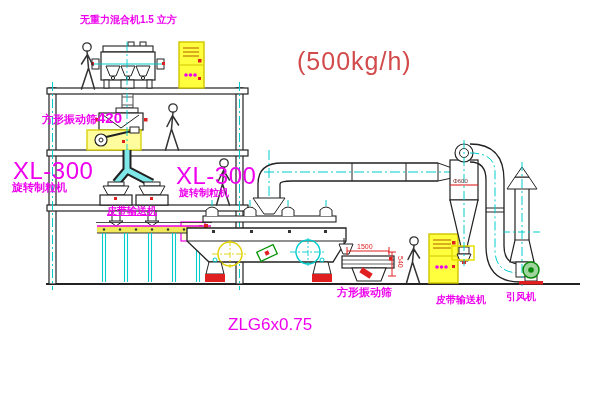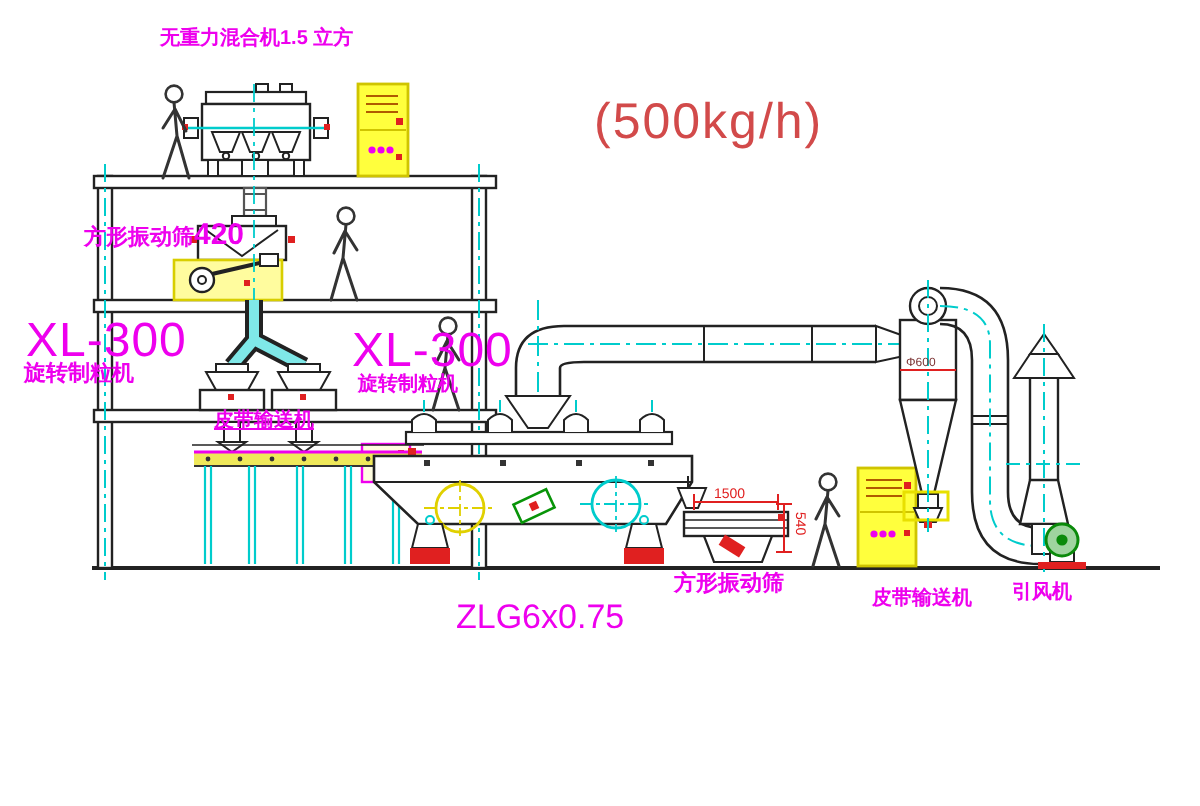--- a/index.html
+++ b/index.html
@@ -314,20 +314,20 @@
 <div class="lbl bold mixer-lbl" style="left:42px;top:110px;font-size:11px;"><span>方形振动筛</span><span class="num">420</span></div>
 
 <div class="lbl model-big" style="left:13px;top:159px;">XL-300</div>
 <div class="lbl bold name-sm" style="left:12px;top:182px;">旋转制粒机</div>
 
 <div class="lbl model-big" style="left:176px;top:164px;">XL-300</div>
 <div class="lbl bold name-xs" style="left:179px;top:188px;">旋转制粒机</div>
 
 <div class="lbl bold name-xs" style="left:107px;top:206px;text-decoration:underline;">皮带输送机</div>
 
-<div class="lbl model-mid" style="left:228px;top:300px;">ZLG6x0.75</div>
+<div class="lbl model-mid" style="left:228px;top:316px;">ZLG6x0.75</div>
 
 <div class="lbl bold name-sm" style="left:337px;top:287px;">方形振动筛</div>
 
 <div class="lbl bold name-xs" style="left:436px;top:295px;">皮带输送机</div>
 <div class="lbl bold name-xs" style="left:506px;top:292px;">引风机</div>
 
 </div>
 
 </body></html>

